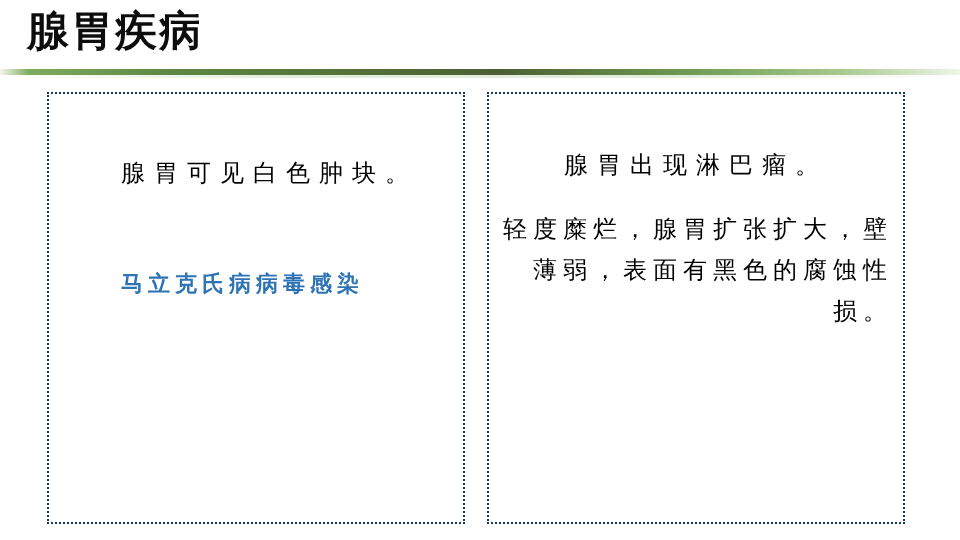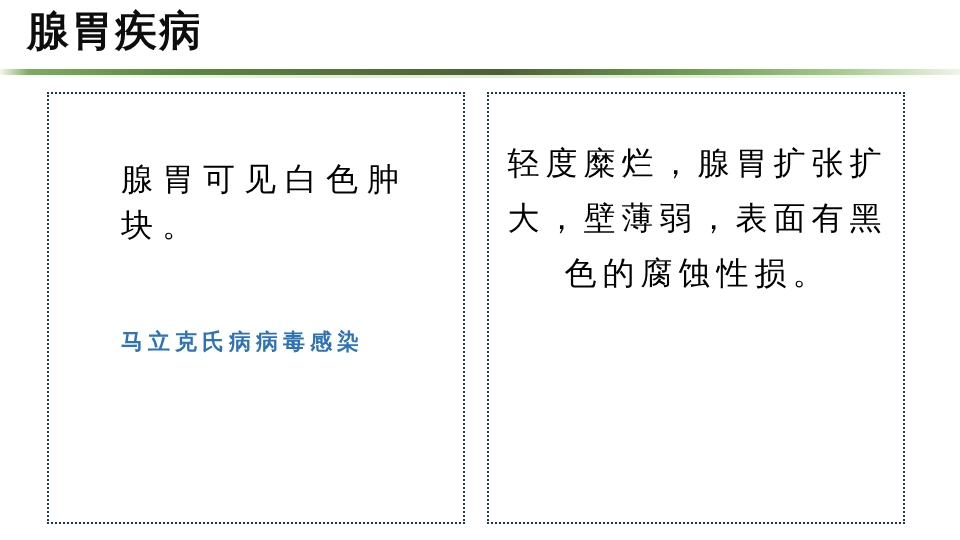--- a/index.html
+++ b/index.html
@@ -70,54 +70,55 @@
   .panel-right { left: 487px; text-align: center; padding: 16px 10px 0 10px; }
 
   .section-heading {
     font-size: 22px;
     font-weight: bold;
     color: #2e74b5;
     letter-spacing: 5px;
     font-family: "Liberation Serif", "DejaVu Serif", serif;
   }
   .section-body {
-    font-size: 32px;
+    font-size: 24px;
     color: #000000;
     letter-spacing: 9px;
     line-height: 1.45;
     font-family: "Liberation Serif", "DejaVu Serif", serif;
   }
   
   .panel-left .sec1-heading { margin-top: 2px; }
   .panel-left .sec1-body    { margin-top: 32px; }
   .panel-left .sec2-heading { margin-top: 78px; }
   .panel-left .sec2-body    { margin-top: 36px; }
   
   .panel-right .sec1-heading { margin-top: 2px; }
   .panel-right .sec1-body    { margin-top: 38px; }
   .panel-right .sec2-heading { margin-top: 74px; }
   .panel-right .sec2-body {
     margin-top: 26px;
-    text-align: center;
+    text-align: right;
     padding: 0 0 0 3px;
     letter-spacing: 6px;
     line-height: 1.72;
   }
 </style>
 </head>
 <body>
 
 <div class="slide">
 
   <div class="slide-title">腺胃疾病</div>
 
   <div class="title-rule"></div>
 
   <div class="panel panel-left">
     <div class="section-body sec1-body">腺胃可见白色肿块。</div>
     <div class="section-heading sec2-heading">马立克氏病病毒感染</div>
   </div>
 
   <div class="panel panel-right">
+    <div class="section-body sec1-body">腺胃出现淋巴瘤。</div>
     <div class="section-body sec2-body">轻度糜烂，腺胃扩张扩大，壁薄弱，表面有黑色的腐蚀性损。</div>
   </div>
 
 </div>
 
 </body></html>

